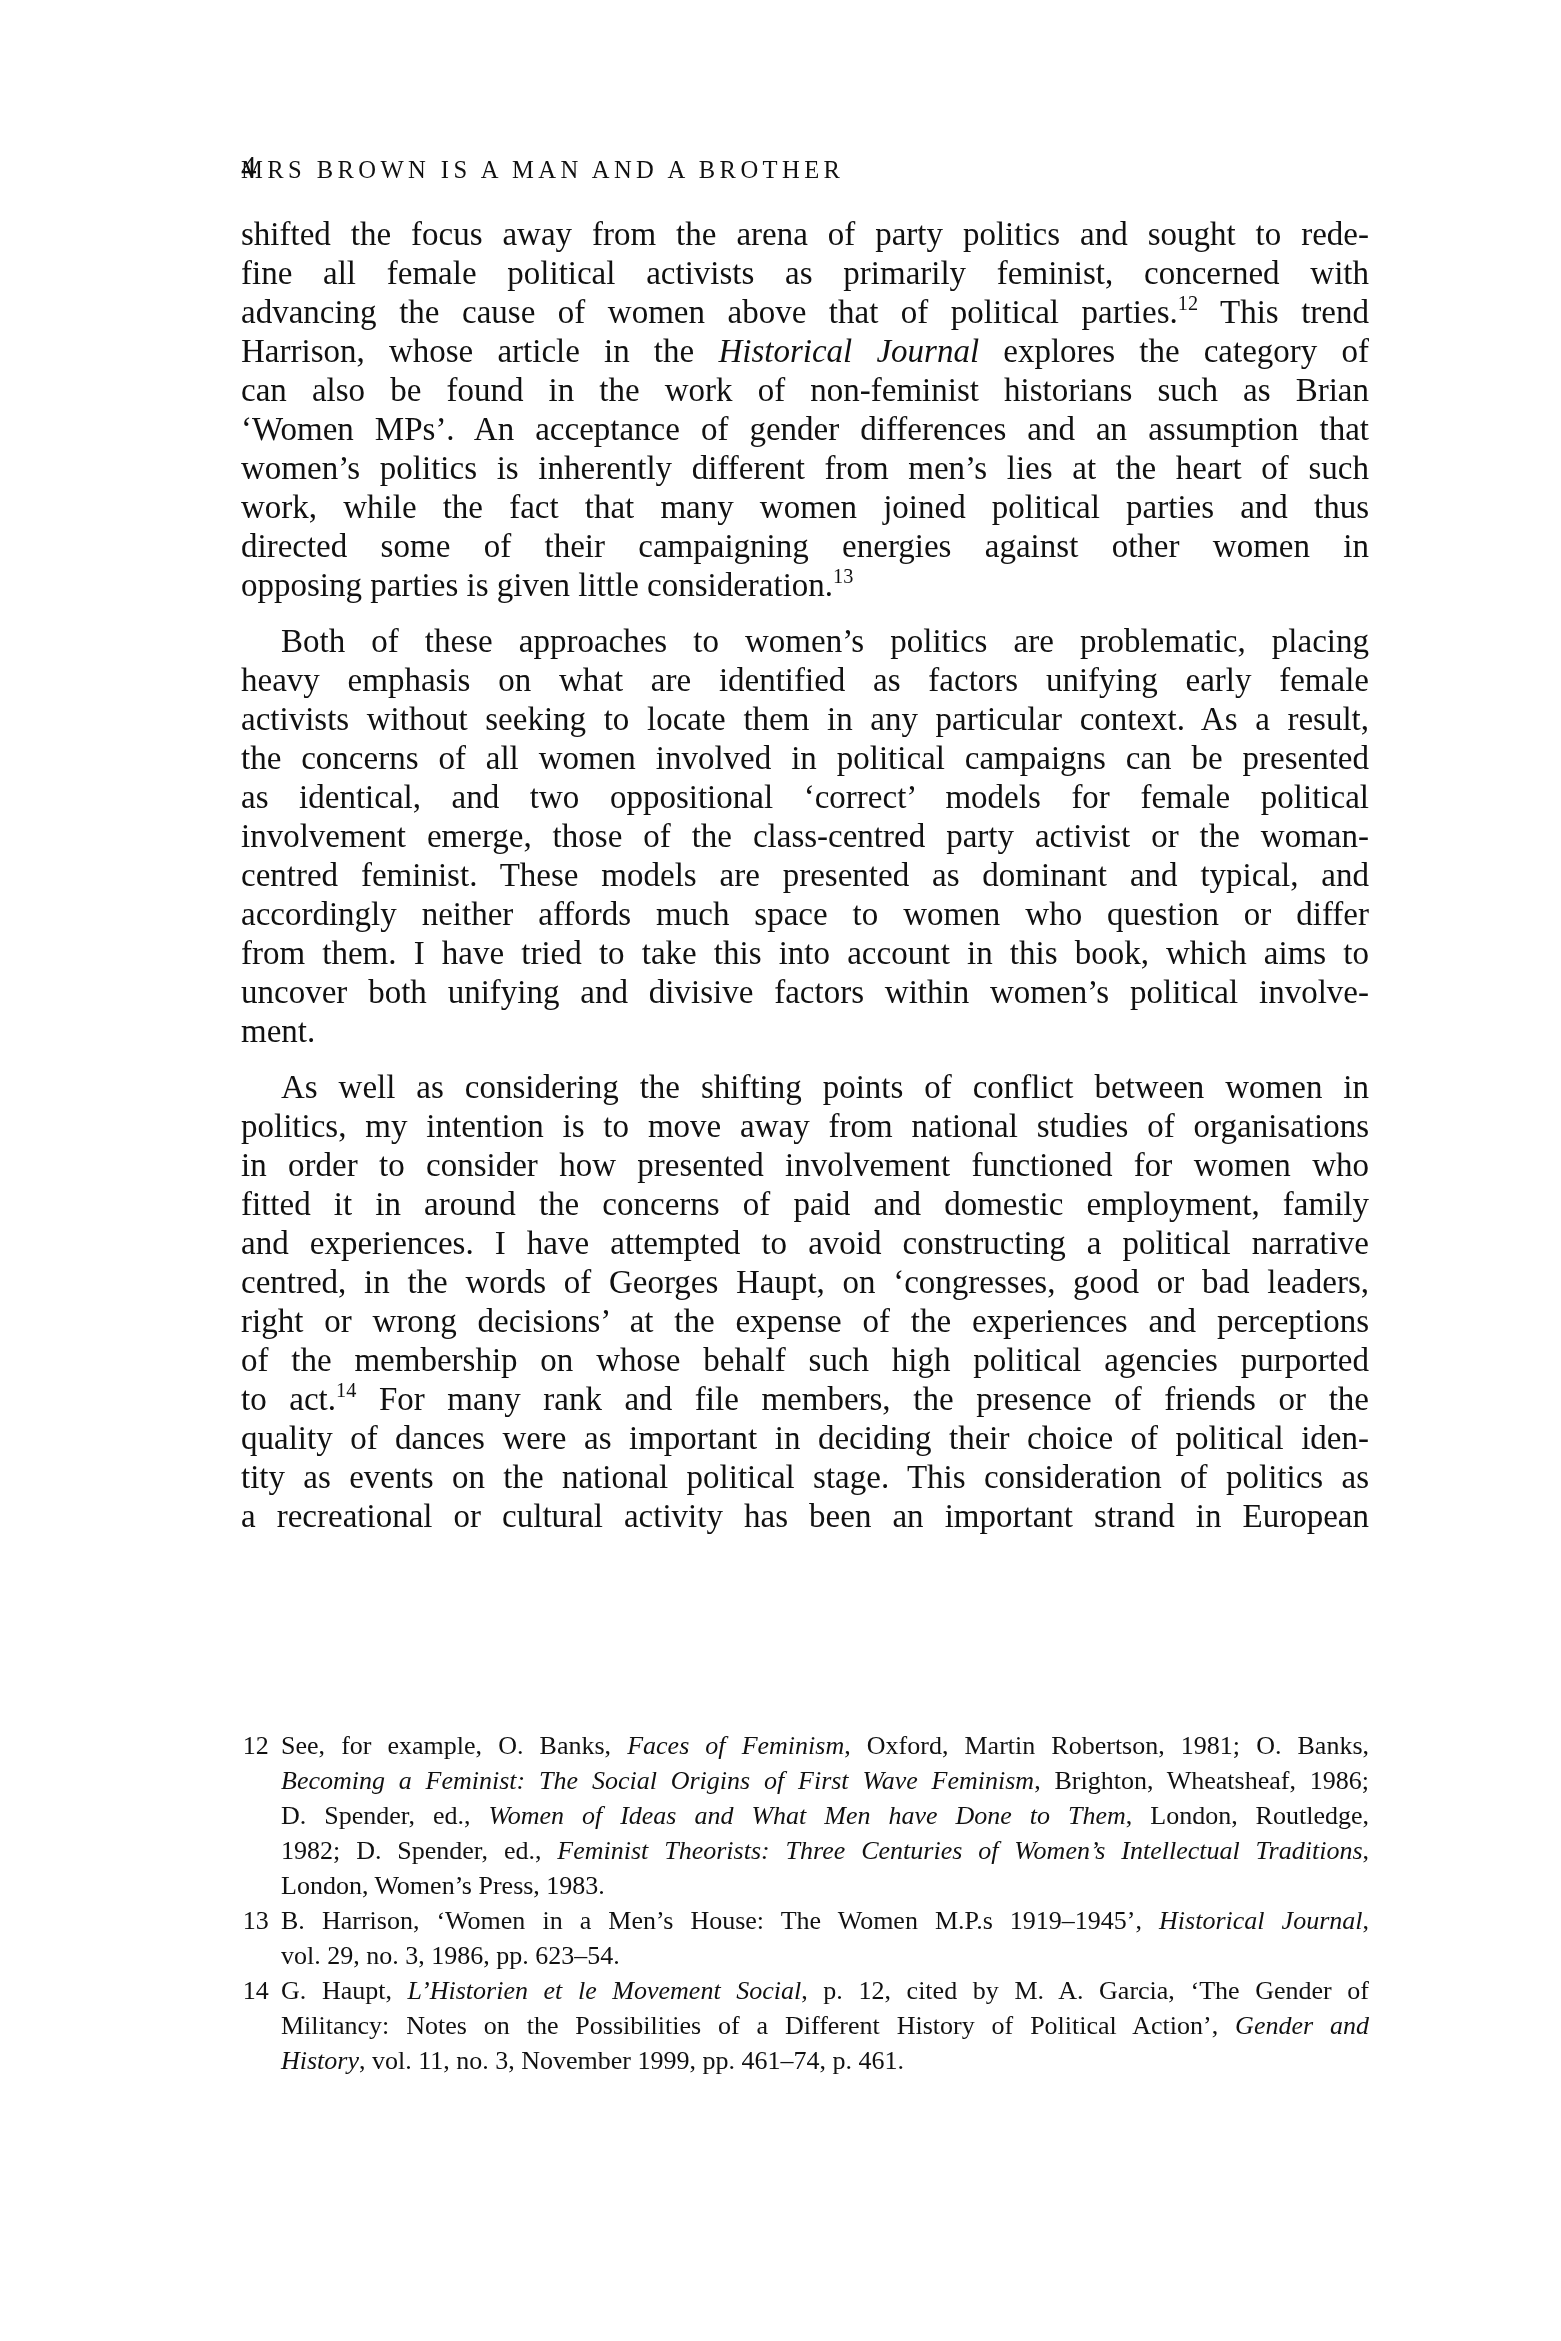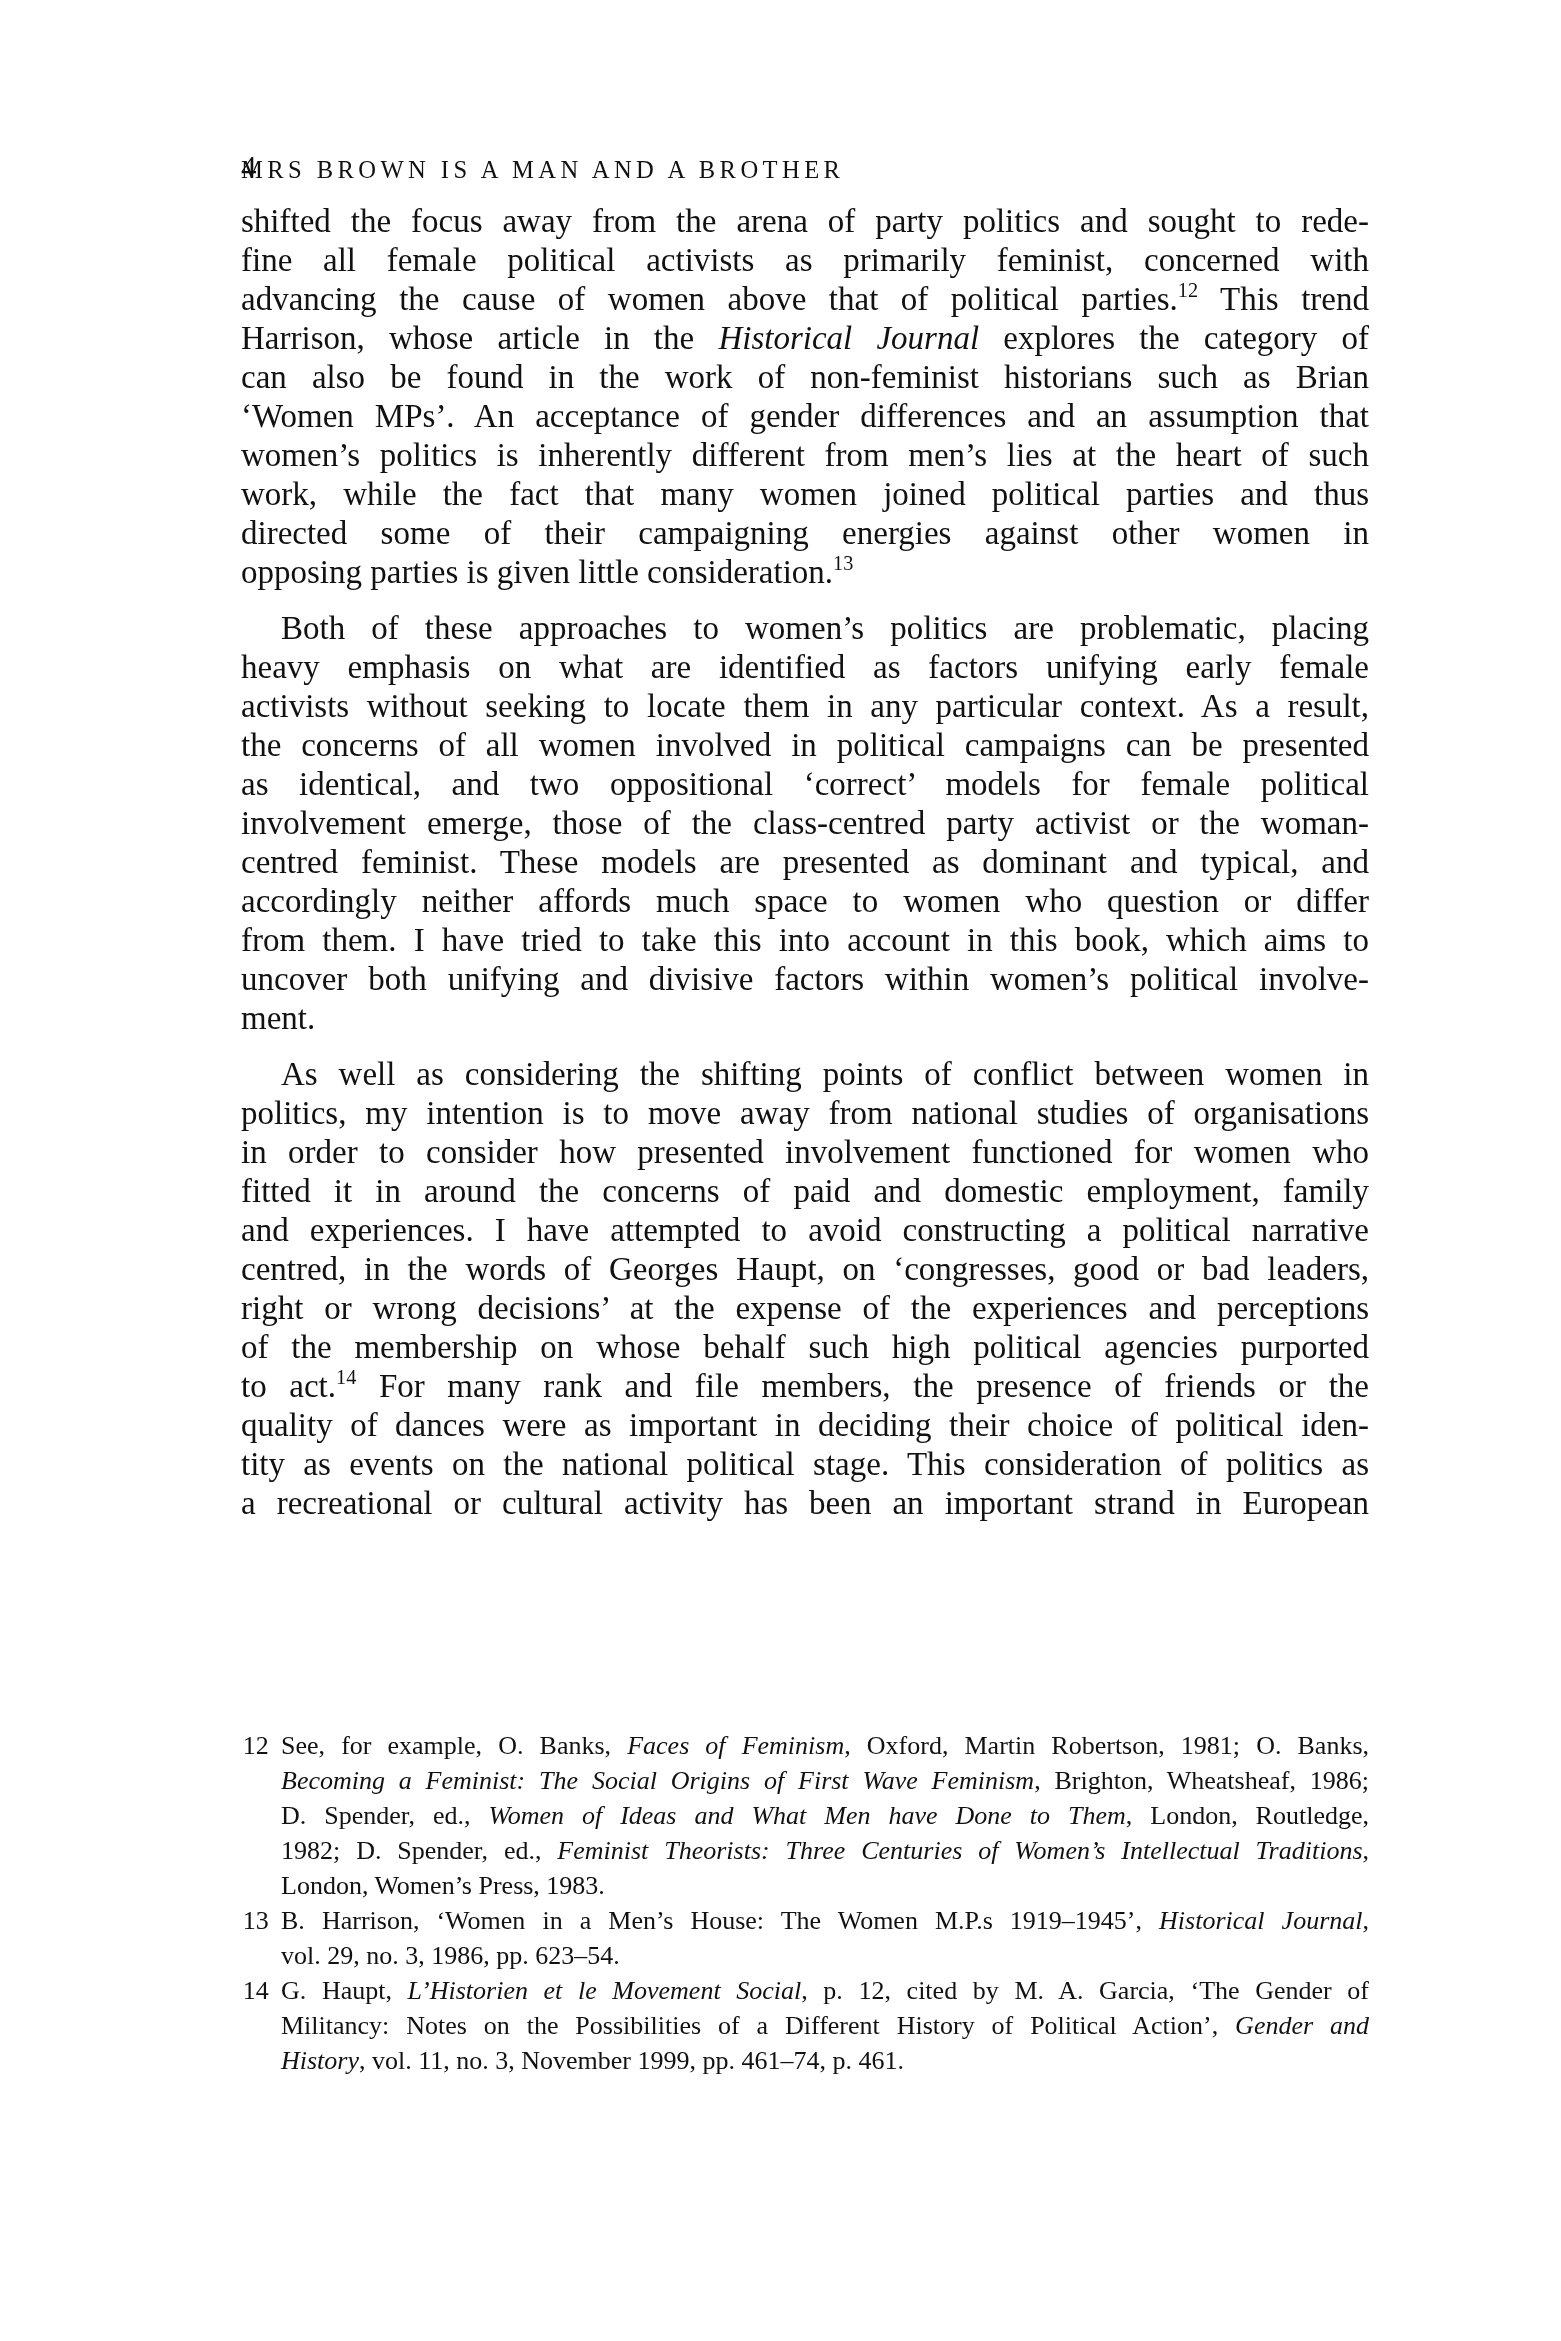--- a/index.html
+++ b/index.html
@@ -3,21 +3,21 @@
 <meta charset="utf-8">
 <style>
   html, body { margin: 0; padding: 0; background: #ffffff; }
   body { width: 1561px; height: 2342px; position: relative; overflow: hidden; color: #111111;
          font-family: "Liberation Serif", "DejaVu Serif", serif; }
   .page { position: absolute; left: 0; top: 0; width: 1561px; height: 2342px; }
   .running-head { position: absolute; left: 241px; width: 1128px; top: 149px; height: 37px; }
   .folio { position: absolute; left: 0; top: 0; font-size: 31px; line-height: 37px; }
   .head-title { position: absolute; left: 0; right: 0; top: 1.7px; 
                 font-size: 24.6px; letter-spacing: 4.4px; line-height: 37px; padding-left: 0; }
-  .body-text { position: absolute; left: 241px; width: 1128px; top: 202px; font-family: Liberation Serif, serif; }
+  .body-text { position: absolute; left: 241px; width: 1128px; top: 215px; font-family: Liberation Serif, serif; }
   .line { display: block; height: 39px; line-height: 39px; font-size: 33px;
           text-align: justify; text-align-last: justify; white-space: nowrap; }
   .line.last { text-align-last: left; }
   .line.indent { padding-left: 40px; margin-top: 17px; }
   .line i, .fn i { font-style: italic; }
   sup { font-size: 20.3px; line-height: 0; vertical-align: 12.7px; }
   .footnotes { position: absolute; left: 241px; width: 1128px; top: 1728px; }
   .fn-line { display: block; height: 35px; line-height: 35px; font-size: 26px;
              text-align: justify; text-align-last: justify; white-space: nowrap; padding-left: 40px; position: relative; }
   .fn-line.last { text-align-last: left; }

